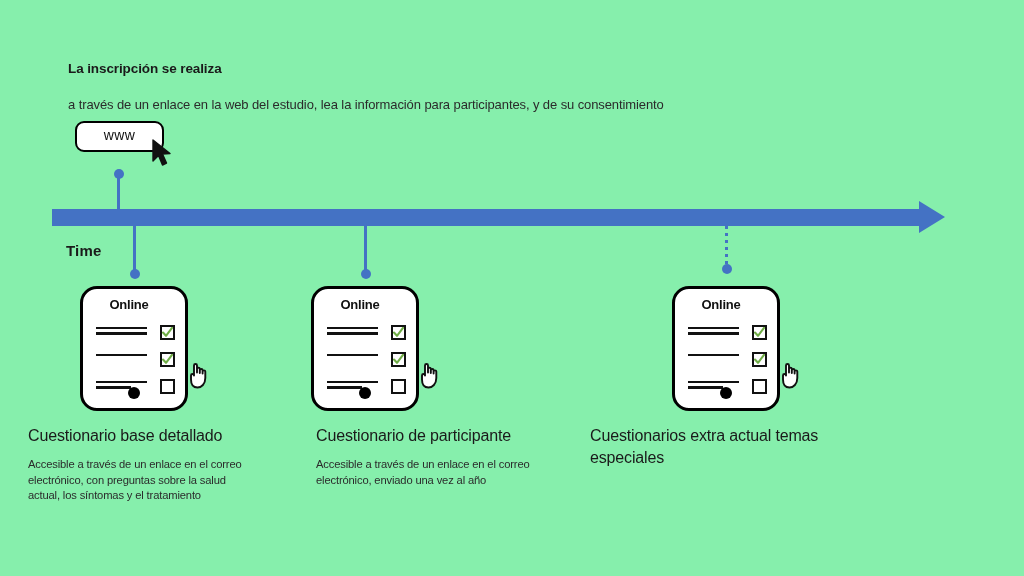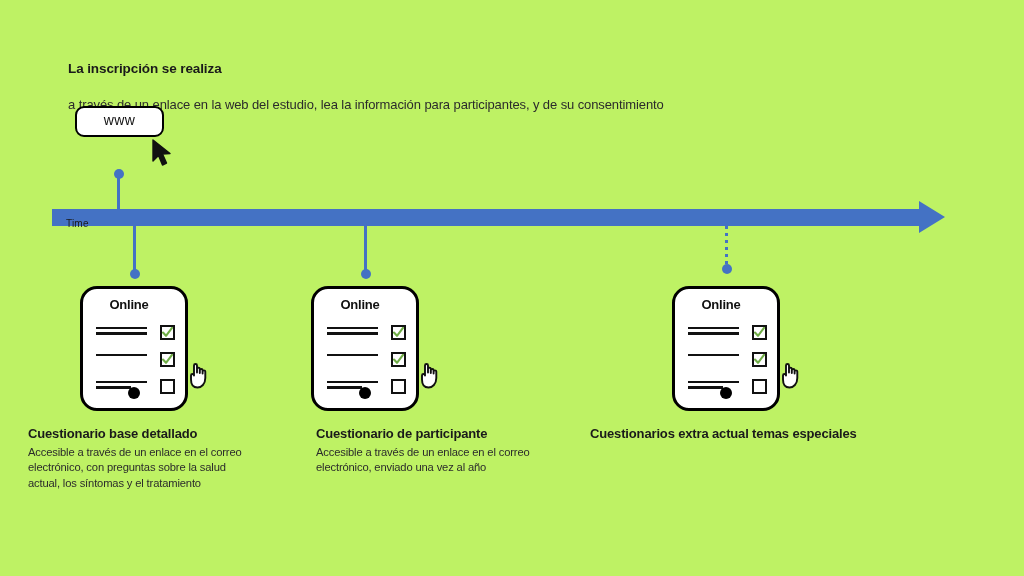--- a/index.html
+++ b/index.html
@@ -8,21 +8,21 @@
     background: #ffffff;
   }
   body {
     font-family: "Liberation Sans", sans-serif;
     -webkit-font-smoothing: antialiased;
   }
   #canvas {
     position: relative;
     width: 1024px;
     height: 576px;
-    background: #bef264;
+    background: #86efac;
     overflow: hidden;
   }
 
   
   .header-block {
     position: absolute;
     left: 68px;
     top: 60px;
     width: 700px;
   }
@@ -40,21 +40,21 @@
     line-height: 1.45;
     margin-top: 18px;
     letter-spacing: -0.1px;
     white-space: nowrap;
   }
 
   
   .www-box {
     position: absolute;
     left: 75px;
-    top: 106px;
+    top: 121px;
     width: 89px;
     height: 31px;
     border: 2.6px solid #000000;
     border-radius: 9px;
     box-sizing: border-box;
     background: #ffffff;
   }
   .www-label {
     position: absolute;
     left: 0;
@@ -89,23 +89,23 @@
     top: 201px;
     width: 0;
     height: 0;
     border-top: 16px solid transparent;
     border-bottom: 16px solid transparent;
     border-left: 26px solid var(--tl-blue, #4472C4);
   }
   .time-label {
     position: absolute;
     left: 66px;
-    top: 218px;
-    font-size: 10px;
-    font-weight: normal;
+    top: 242px;
+    font-size: 15px;
+    font-weight: bold;
     color: #1a1a1a;
     letter-spacing: 0.2px;
   }
 
   
   .conn-up {
     position: absolute;
     width: 3px;
     background: var(--tl-blue, #4472C4);
   }
@@ -202,26 +202,26 @@
     position: absolute;
     width: 32px;
     height: 36px;
   }
 
   
   .caption {
     position: absolute;
   }
   .caption-title {
-    font-size: 13px;
-    font-weight: bold;
+    font-size: 16px;
+    font-weight: normal;
     color: #1a1a1a;
     line-height: 1.35;
     letter-spacing: -0.15px;
-    margin-bottom: 2px;
+    margin-bottom: 10px;
   }
   .caption-body {
     font-size: 11.2px;
     color: #2b2b2b;
     line-height: 1.42;
     letter-spacing: -0.15px;
   }
 </style>
 </head>
 <body>

